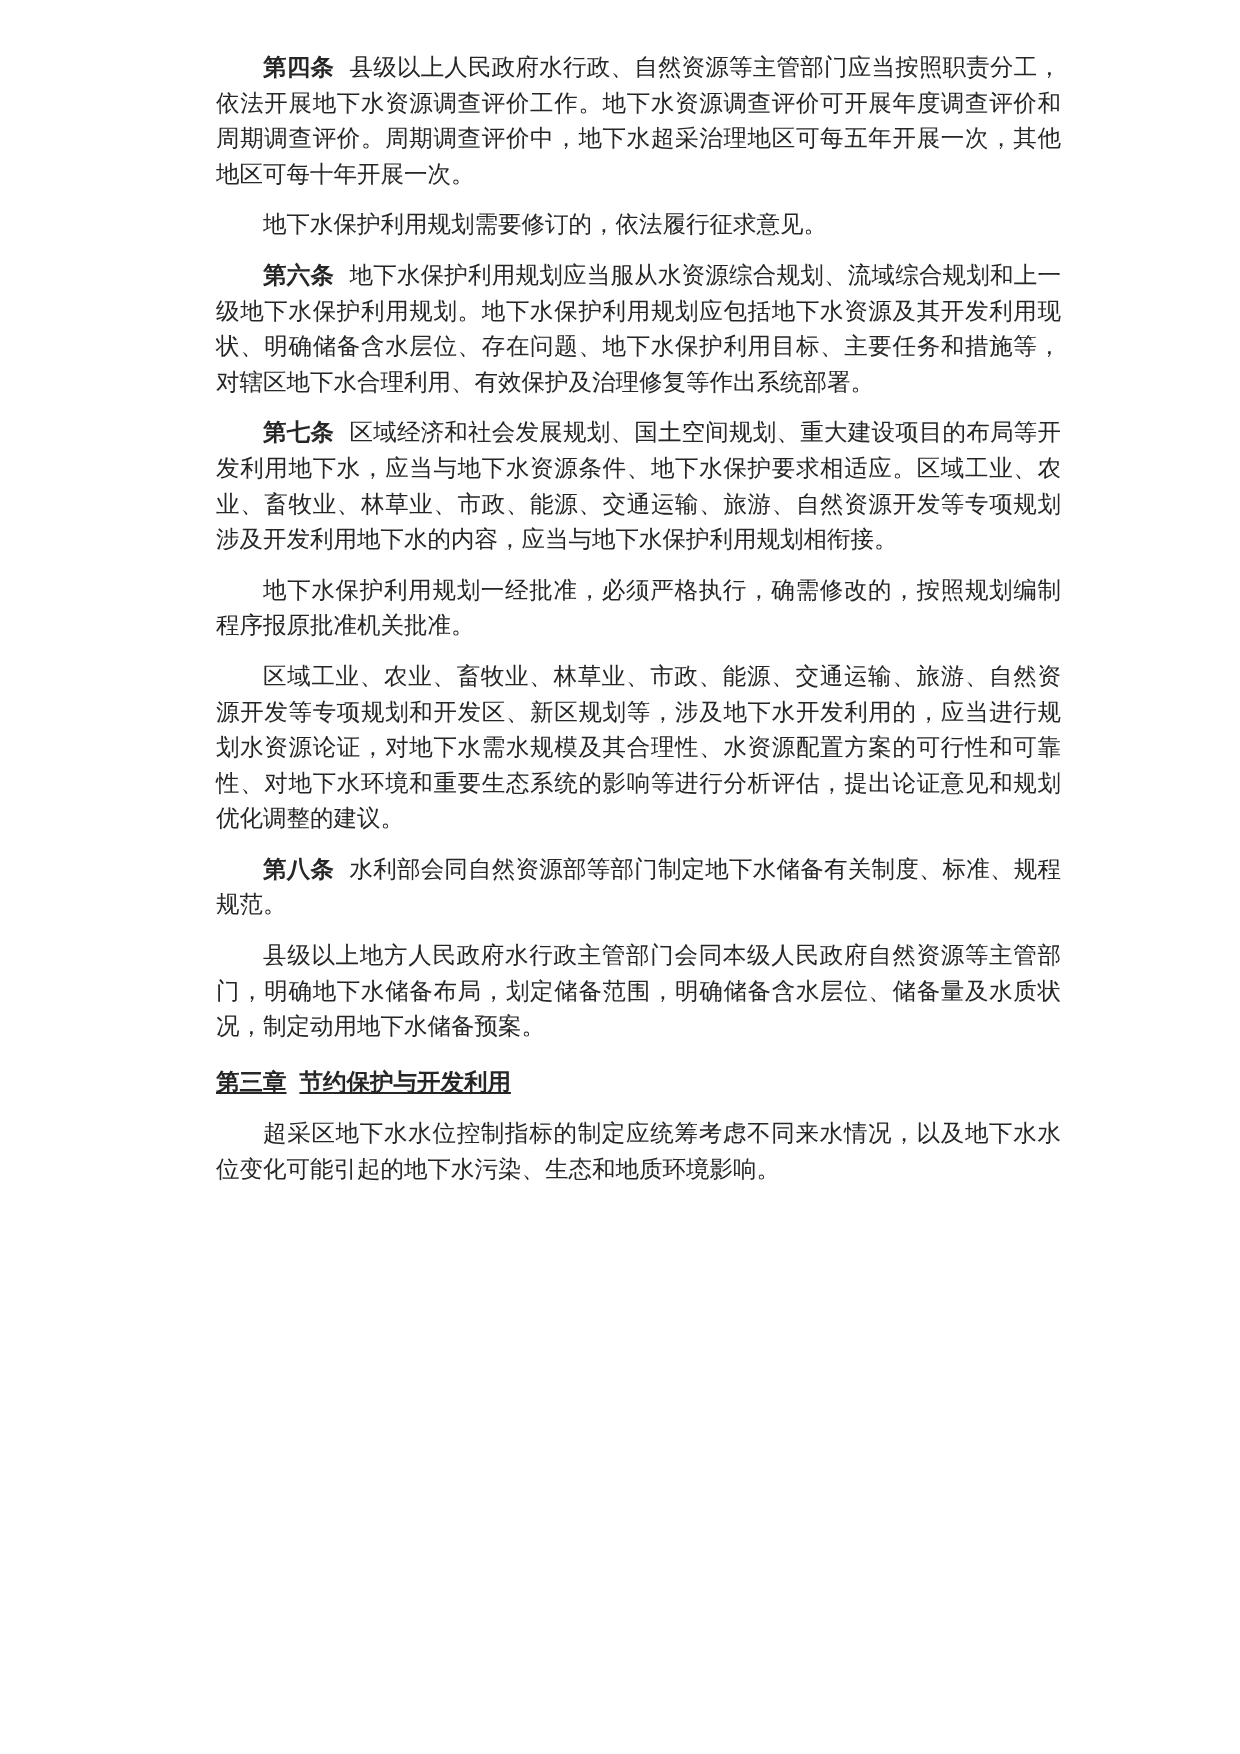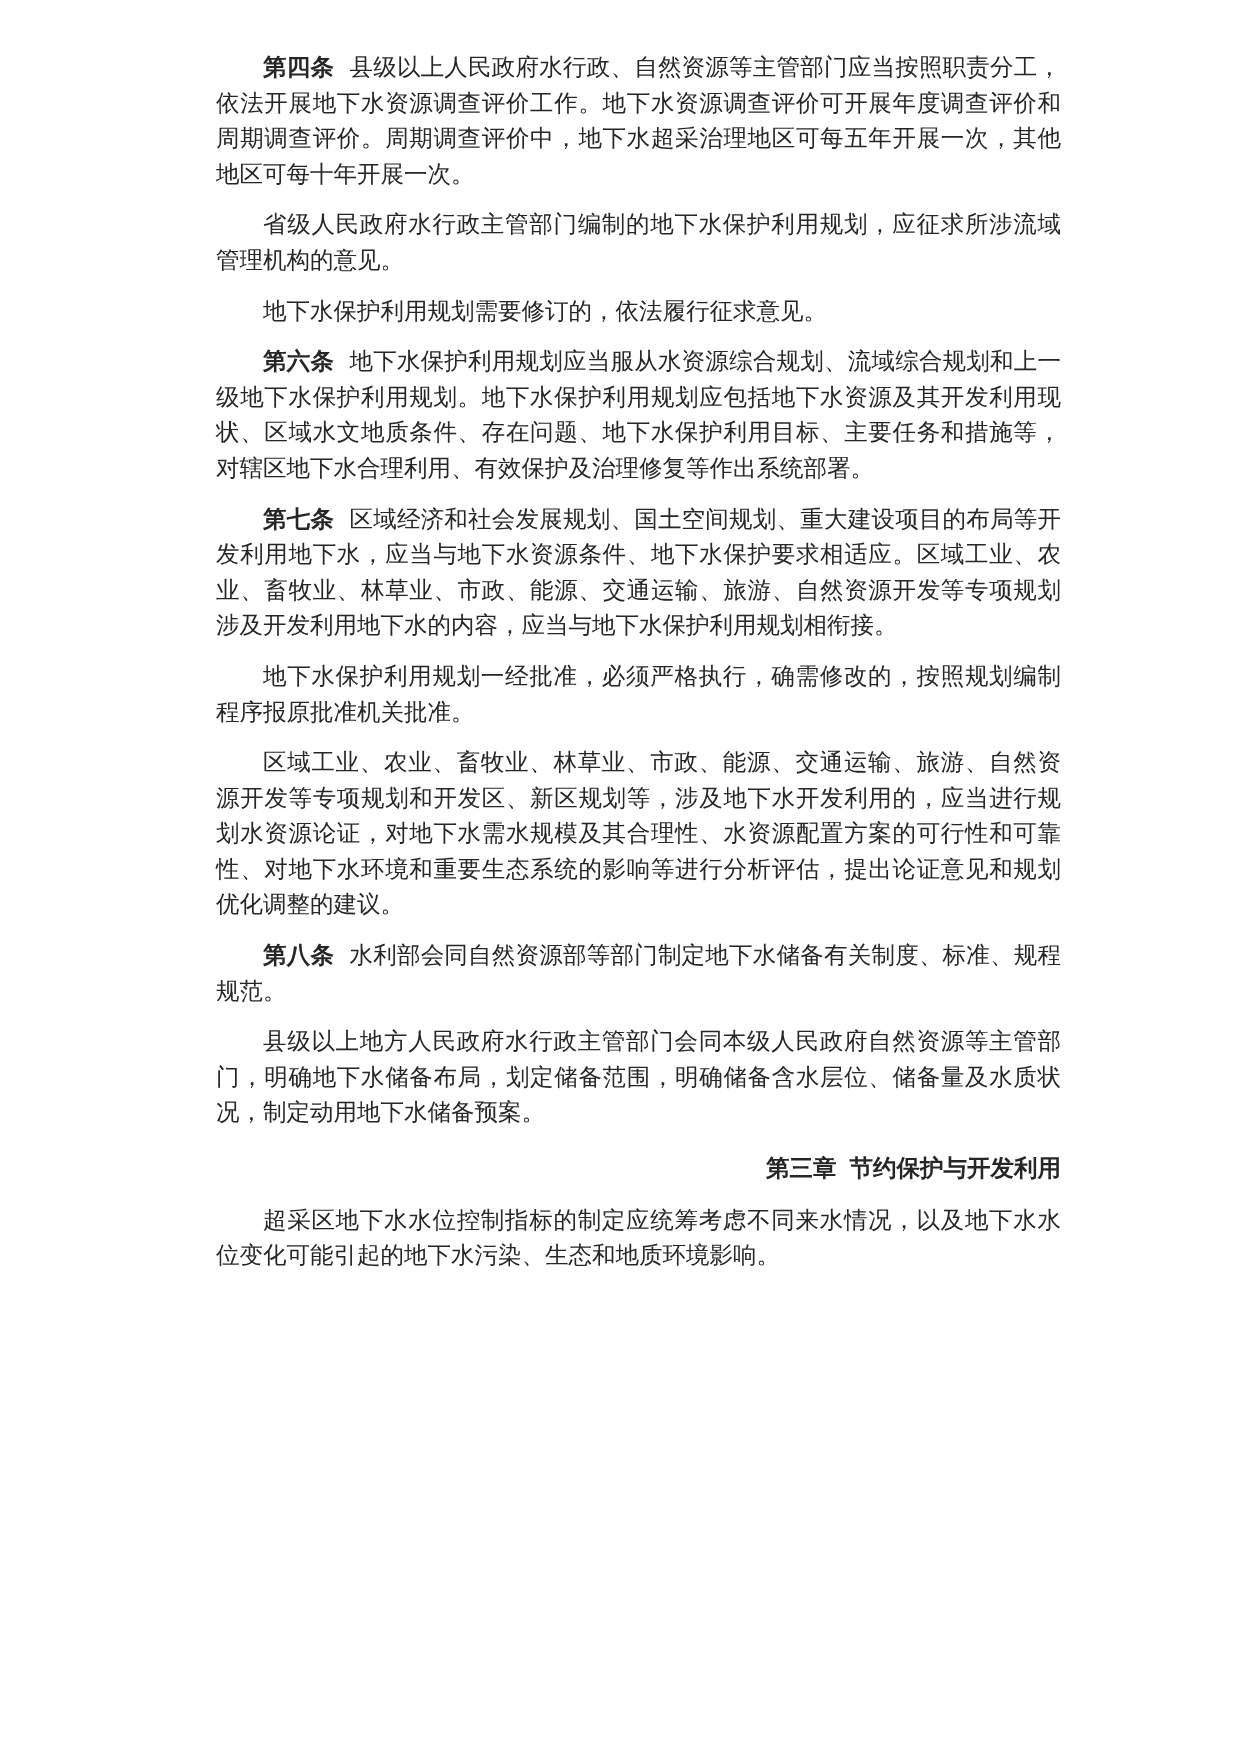--- a/index.html
+++ b/index.html
@@ -28,43 +28,43 @@
     color: #262626;
     text-align: justify;
     text-indent: 2em;
     letter-spacing: 0;
   }
   .article-label {
     font-weight: 700;
     margin-right: 0.65em;
   }
   .chapter-heading {
-    text-align: right;
+    text-align: left;
     text-indent: 0;
     font-weight: 700;
     margin: 20px 0 16px 0;
+    text-decoration: underline;
   }
   .chapter-heading .chapter-label {
     margin-right: 0.55em;
   }
 </style>
 </head>
 <body>
 
 <div class="page">
   <div class="content">
 
     <p class="para"><span class="article-label">第四条</span><span>县级以上人民政府水行政、自然资源等主管部门应当按照职责分工，依法开展地下水资源调查评价工作。地下水资源调查评价可开展年度调查评价和周期调查评价。周期调查评价中，地下水超采治理地区可每五年开展一次，其他地区可每十年开展一次。</span></p>
 
 
-    <p class="para"><span>省级人民政府水行政主管部门编制的地下水保护利用规划，应征求所涉流域管理机构的意见。</span></p>
 
     <p class="para"><span>地下水保护利用规划需要修订的，依法履行征求意见。</span></p>
 
-    <p class="para"><span class="article-label">第六条</span><span>地下水保护利用规划应当服从水资源综合规划、流域综合规划和上一级地下水保护利用规划。地下水保护利用规划应包括地下水资源及其开发利用现状、区域水文地质条件、存在问题、地下水保护利用目标、主要任务和措施等，对辖区地下水合理利用、有效保护及治理修复等作出系统部署。</span></p>
+    <p class="para"><span class="article-label">第六条</span><span>地下水保护利用规划应当服从水资源综合规划、流域综合规划和上一级地下水保护利用规划。地下水保护利用规划应包括地下水资源及其开发利用现状、明确储备含水层位、存在问题、地下水保护利用目标、主要任务和措施等，对辖区地下水合理利用、有效保护及治理修复等作出系统部署。</span></p>
 
     <p class="para"><span class="article-label">第七条</span><span>区域经济和社会发展规划、国土空间规划、重大建设项目的布局等开发利用地下水，应当与地下水资源条件、地下水保护要求相适应。区域工业、农业、畜牧业、林草业、市政、能源、交通运输、旅游、自然资源开发等专项规划涉及开发利用地下水的内容，应当与地下水保护利用规划相衔接。</span></p>
 
     <p class="para"><span>地下水保护利用规划一经批准，必须严格执行，确需修改的，按照规划编制程序报原批准机关批准。</span></p>
 
     <p class="para"><span>区域工业、农业、畜牧业、林草业、市政、能源、交通运输、旅游、自然资源开发等专项规划和开发区、新区规划等，涉及地下水开发利用的，应当进行规划水资源论证，对地下水需水规模及其合理性、水资源配置方案的可行性和可靠性、对地下水环境和重要生态系统的影响等进行分析评估，提出论证意见和规划优化调整的建议。</span></p>
 
     <p class="para"><span class="article-label">第八条</span><span>水利部会同自然资源部等部门制定地下水储备有关制度、标准、规程规范。</span></p>
 
     <p class="para"><span>县级以上地方人民政府水行政主管部门会同本级人民政府自然资源等主管部门，明确地下水储备布局，划定储备范围，明确储备含水层位、储备量及水质状况，制定动用地下水储备预案。</span></p>

